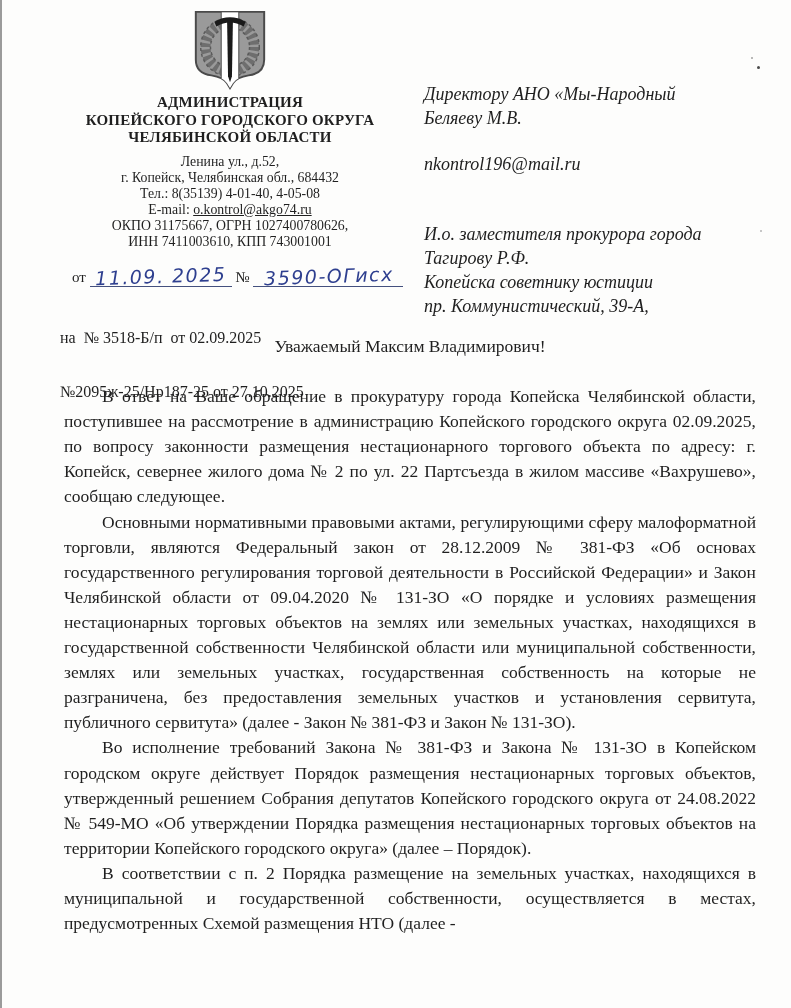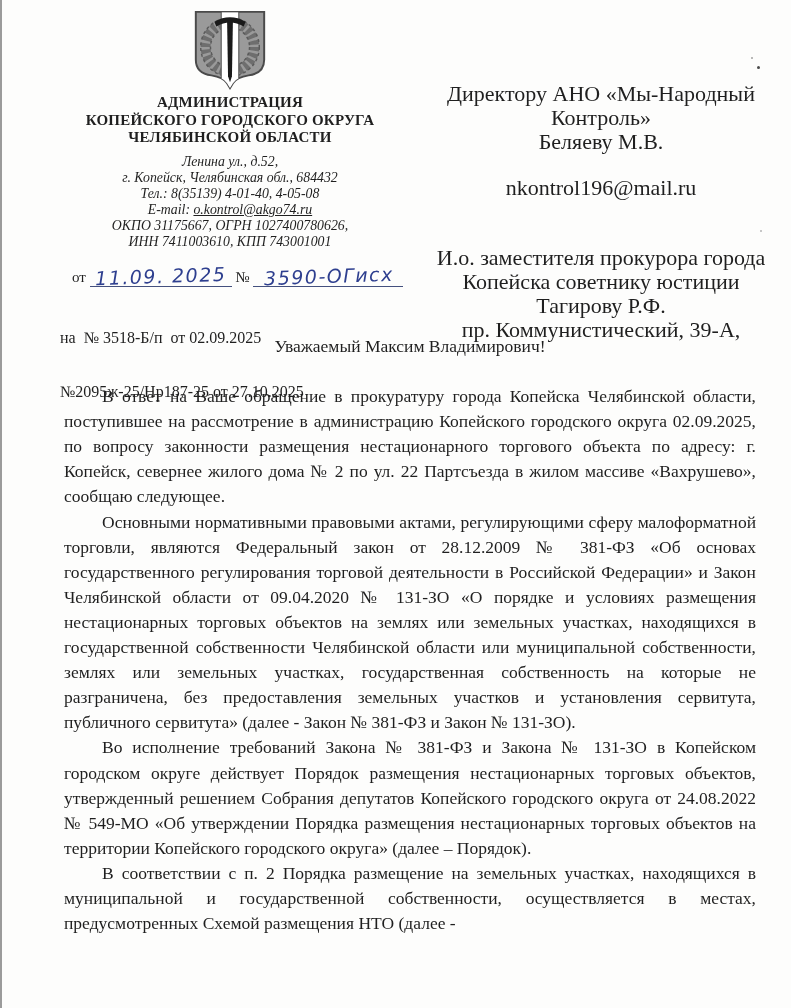--- a/index.html
+++ b/index.html
@@ -18,38 +18,38 @@
   .edge-right{position:absolute;right:0;top:0;width:4px;height:100%;background:#e3e3e1;}
   .speck{position:absolute;background:#4a4a4a;border-radius:50%;}
   .s1{left:757px;top:66px;width:3px;height:3px;}
   .s2{left:751px;top:57px;width:2px;height:2px;opacity:.5;}
   .s3{left:760px;top:230px;width:2px;height:2px;opacity:.4;}
 
   .header{position:absolute;left:0;top:0;width:100%;height:330px;}
   .header-left{position:absolute;left:38px;top:6px;width:384px;text-align:center;}
   .emblem{display:block;margin:0 auto 4px auto;}
   .org-name{font-weight:bold;font-size:15px;line-height:17.5px;letter-spacing:.2px;margin-top:2px;}
-  .org-address{font-size:13.8px;line-height:16px;margin-top:7px;font-style:italic;}
+  .org-address{font-size:13.8px;line-height:16px;margin-top:7px;}
   .org-address .email-link{text-decoration:underline;}
   .outgoing{margin-top:14px;text-align:left;padding-left:34px;font-size:15px;white-space:nowrap;}
   .blank{display:inline-block;border-bottom:1.6px solid #44507e;text-align:center;vertical-align:baseline;}
   .blank.date{width:142px;}
   .blank.num{width:150px;}
   .hw{
     font-family:"DejaVu Sans",sans-serif;
     font-style:italic;
     color:#2e3f8f;
     font-size:19px;
     letter-spacing:1.5px;
     display:inline-block;
     transform:rotate(-2deg) translateY(1px);
   }
   .refs{margin-top:6px;text-align:left;padding-left:6px;font-size:16px;line-height:18px;white-space:pre;margin-left:16px;}
 
-  .header-right{position:absolute;left:424px;top:82px;width:354px;text-align:center;font-size:22px;line-height:24px;}
+  .header-right{position:absolute;left:424px;top:82px;width:354px;font-size:18px;line-height:24px;font-style:italic;}
   .recipient-block1{margin-bottom:0;}
   .recipient-email{margin-top:22px;}
   .recipient-block2{margin-top:46px;}
 
   .letter-body{position:absolute;left:64px;top:334px;width:692px;font-size:17.5px;line-height:25.1px;}
   .salutation{text-align:center;margin:0 0 25px 0;font-family:Liberation Serif, serif;}
   .letter-body p{margin:0;text-align:justify;text-indent:38px;}
 </style>
 </head>
 <body>
@@ -106,28 +106,27 @@
 
       <div class="refs">
         <div>на  № 3518-Б/п  от 02.09.2025</div>
         <div>№2095ж-25/Нр187-25 от 27.10.2025</div>
       </div>
     </div>
 
     <div class="header-right">
       <div class="recipient-block1">
         <div>Директору АНО «Мы-Народный</div>
-        <div>Контроль»</div>
         <div>Беляеву М.В.</div>
       </div>
       <div class="recipient-email">nkontrol196@mail.ru</div>
       <div class="recipient-block2">
         <div>И.о. заместителя прокурора города</div>
+        <div>Тагирову Р.Ф.</div>
         <div>Копейска советнику юстиции</div>
-        <div>Тагирову Р.Ф.</div>
         <div>пр. Коммунистический, 39-А,</div>
       </div>
     </div>
   </div>
 
   <div class="letter-body">
     <div class="salutation">Уважаемый Максим Владимирович!</div>
     <p>В ответ на Ваше обращение в прокуратуру города Копейска Челябинской области, поступившее на рассмотрение в администрацию Копейского городского округа 02.09.2025, по вопросу законности размещения нестационарного торгового объекта по адресу: г. Копейск, севернее жилого дома № 2 по ул. 22 Партсъезда в жилом массиве «Вахрушево», сообщаю следующее.</p>
     <p>Основными нормативными правовыми актами, регулирующими сферу малоформатной торговли, являются Федеральный закон от 28.12.2009 № 381-ФЗ «Об основах государственного регулирования торговой деятельности в Российской Федерации» и Закон Челябинской области от 09.04.2020 № 131-ЗО «О порядке и условиях размещения нестационарных торговых объектов на землях или земельных участках, находящихся в государственной собственности Челябинской области или муниципальной собственности, землях или земельных участках, государственная собственность на которые не разграничена, без предоставления земельных участков и установления сервитута, публичного  сервитута» (далее - Закон № 381-ФЗ и Закон № 131-ЗО).</p>
     <p>Во исполнение требований Закона № 381-ФЗ и Закона № 131-ЗО в Копейском городском округе действует Порядок размещения нестационарных торговых объектов, утвержденный решением Собрания депутатов Копейского городского округа от 24.08.2022 № 549-МО «Об утверждении Порядка размещения нестационарных торговых объектов на территории Копейского городского округа» (далее – Порядок).</p>

